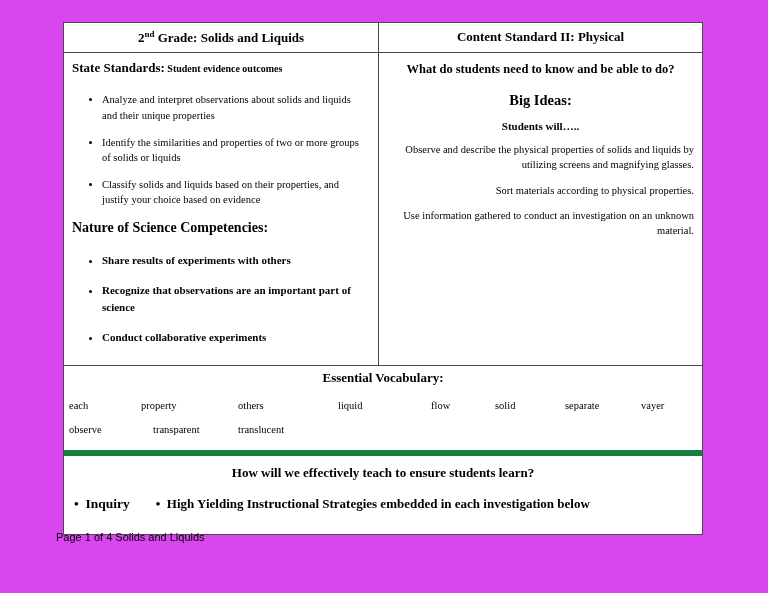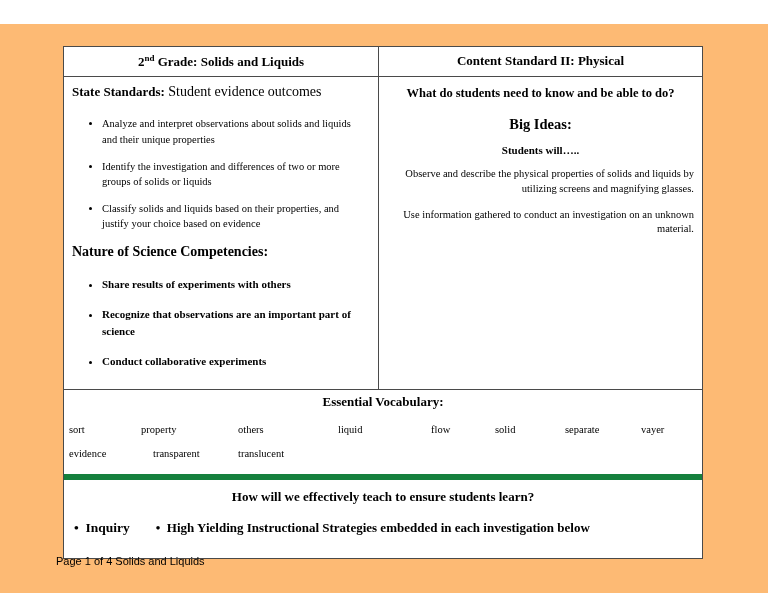--- a/index.html
+++ b/index.html
@@ -4,41 +4,41 @@
 <style>
   * { margin: 0; padding: 0; box-sizing: border-box; }
   html, body { background: #ffffff; }
   body {
     width: 768px; height: 593px;
     font-family: "Liberation Serif", serif;
     color: #000;
     position: relative;
     overflow: hidden;
   }
-  .page { position: absolute; inset: 0; background: #fdba74; margin-top: 24px; }
+  .page { position: absolute; inset: 0; background: #d946ef; }
 
   .doc-table {
     position: absolute;
     left: 63px; top: 22px;
     width: 640px;
     border: 1px solid #4a4a4a;
     background: #fff;
   }
   .row2cols { display: grid; grid-template-columns: 315px 1fr; }
   .cell { padding: 5px 8px; }
   .cell-left { border-right: 1px solid #4a4a4a; }
   .row-title { border-bottom: 1px solid #4a4a4a; }
   .row-title .cell { text-align: center; font-weight: bold; font-size: 13px; padding: 6px 4px; }
   sup { font-size: 9px; vertical-align: super; }
 
   .row-body { min-height: 262px; }
 
   
   .ss-heading { font-size: 13px; font-weight: bold; margin-top: 2px; }
-  .ss-sub { font-size: 14px; font-weight: normal; }
+  .ss-sub { font-size: 10px; font-weight: bold; }
   .left-bullets { margin: 16px 0 0 30px; padding-right: 8px; }
   .left-bullets li { font-size: 10.5px; line-height: 1.45; margin-bottom: 12px; }
   .nos-heading { font-size: 14px; font-weight: bold; margin-top: 12px; }
   .nos-bullets { margin: 16px 0 0 30px; padding-right: 8px; }
   .nos-bullets li { font-size: 11px; font-weight: bold; line-height: 1.5; margin-bottom: 14px; }
 
   
   .rp-heading { text-align: center; font-weight: bold; font-size: 12.5px; margin-top: 4px; }
   .rp-bigideas { text-align: center; font-weight: bold; font-size: 14.5px; margin-top: 15px; }
   .rp-studentswill { text-align: center; font-weight: bold; font-size: 11px; margin-top: 11px; }
@@ -86,55 +86,56 @@
     </div>
 
     <div class="row2cols row-body">
 
       <div class="cell cell-left">
         <div class="ss-heading">
           <span>State Standards:</span><span class="ss-sub"> Student evidence outcomes</span>
         </div>
         <ul class="left-bullets">
           <li>Analyze and interpret observations about solids and liquids and their unique properties</li>
-          <li>Identify the investigation and differences of two or more groups of solids or liquids</li>
+          <li>Identify the similarities and properties of two or more groups of solids or liquids</li>
           <li>Classify solids and liquids based on their properties, and justify your choice based on evidence</li>
         </ul>
         <div class="nos-heading">Nature of Science Competencies:</div>
         <ul class="nos-bullets">
           <li>Share results of experiments with others</li>
           <li>Recognize that observations are an important part of science</li>
           <li>Conduct collaborative experiments</li>
         </ul>
       </div>
 
       <div class="cell">
         <div class="rp-heading">What do students need to know and be able to do?</div>
         <div class="rp-bigideas">Big Ideas:</div>
         <div class="rp-studentswill">Students will…..</div>
         <p class="rp-para">Observe and describe the physical properties of solids and liquids by utilizing screens and magnifying glasses.</p>
+        <p class="rp-para">Sort materials according to physical properties.</p>
         <p class="rp-para">Use information gathered to conduct an investigation on an unknown material.</p>
       </div>
 
     </div>
 
     <div class="row-vocab">
       <div class="vocab-heading">Essential Vocabulary:</div>
       <div class="vocab-line">
-        <span class="v1-0">sort</span>
+        <span class="v1-0">each</span>
         <span class="v1-1">property</span>
         <span class="v1-2">others</span>
         <span class="v1-3">liquid</span>
         <span class="v1-4">flow</span>
         <span class="v1-5">solid</span>
         <span class="v1-6">separate</span>
         <span class="v1-7">vayer</span>
       </div>
       <div class="vocab-line second">
-        <span class="v2-0">evidence</span>
+        <span class="v2-0">observe</span>
         <span class="v2-1">transparent</span>
         <span class="v2-2">translucent</span>
       </div>
     </div>
 
     <div class="row-teach">
       <div class="teach-heading">How will we effectively teach to ensure students learn?</div>
       <ul class="teach-bullets">
         <li class="teach-inquiry">Inquiry</li>
         <li class="teach-strategies">High Yielding Instructional Strategies embedded in each investigation below</li>

